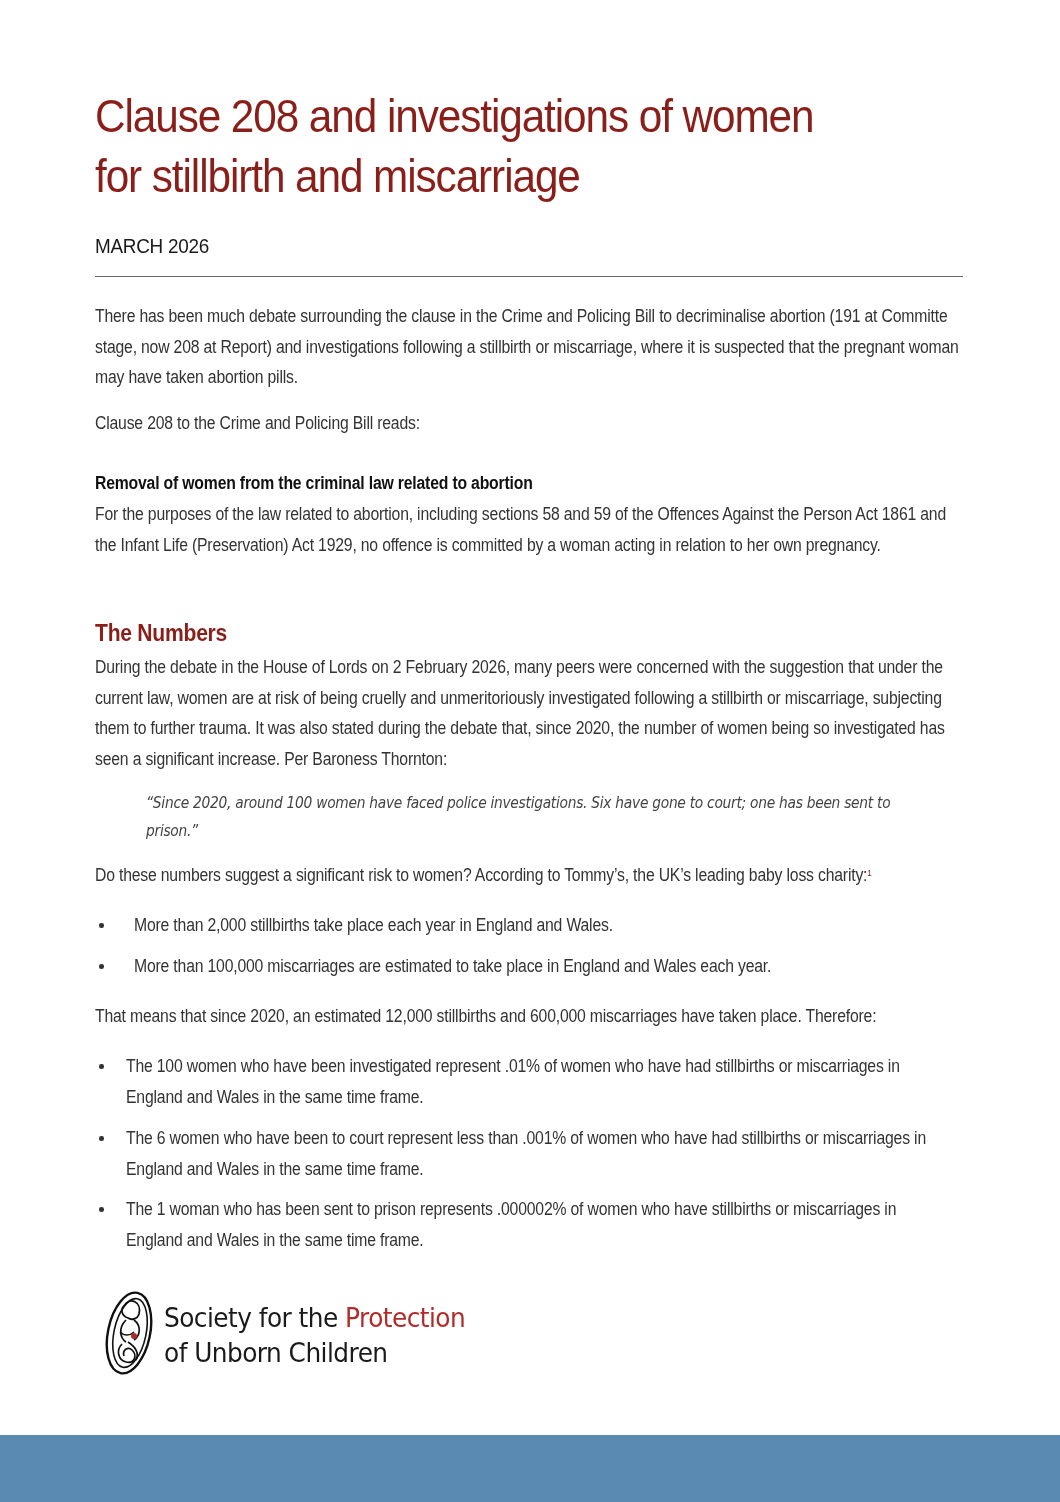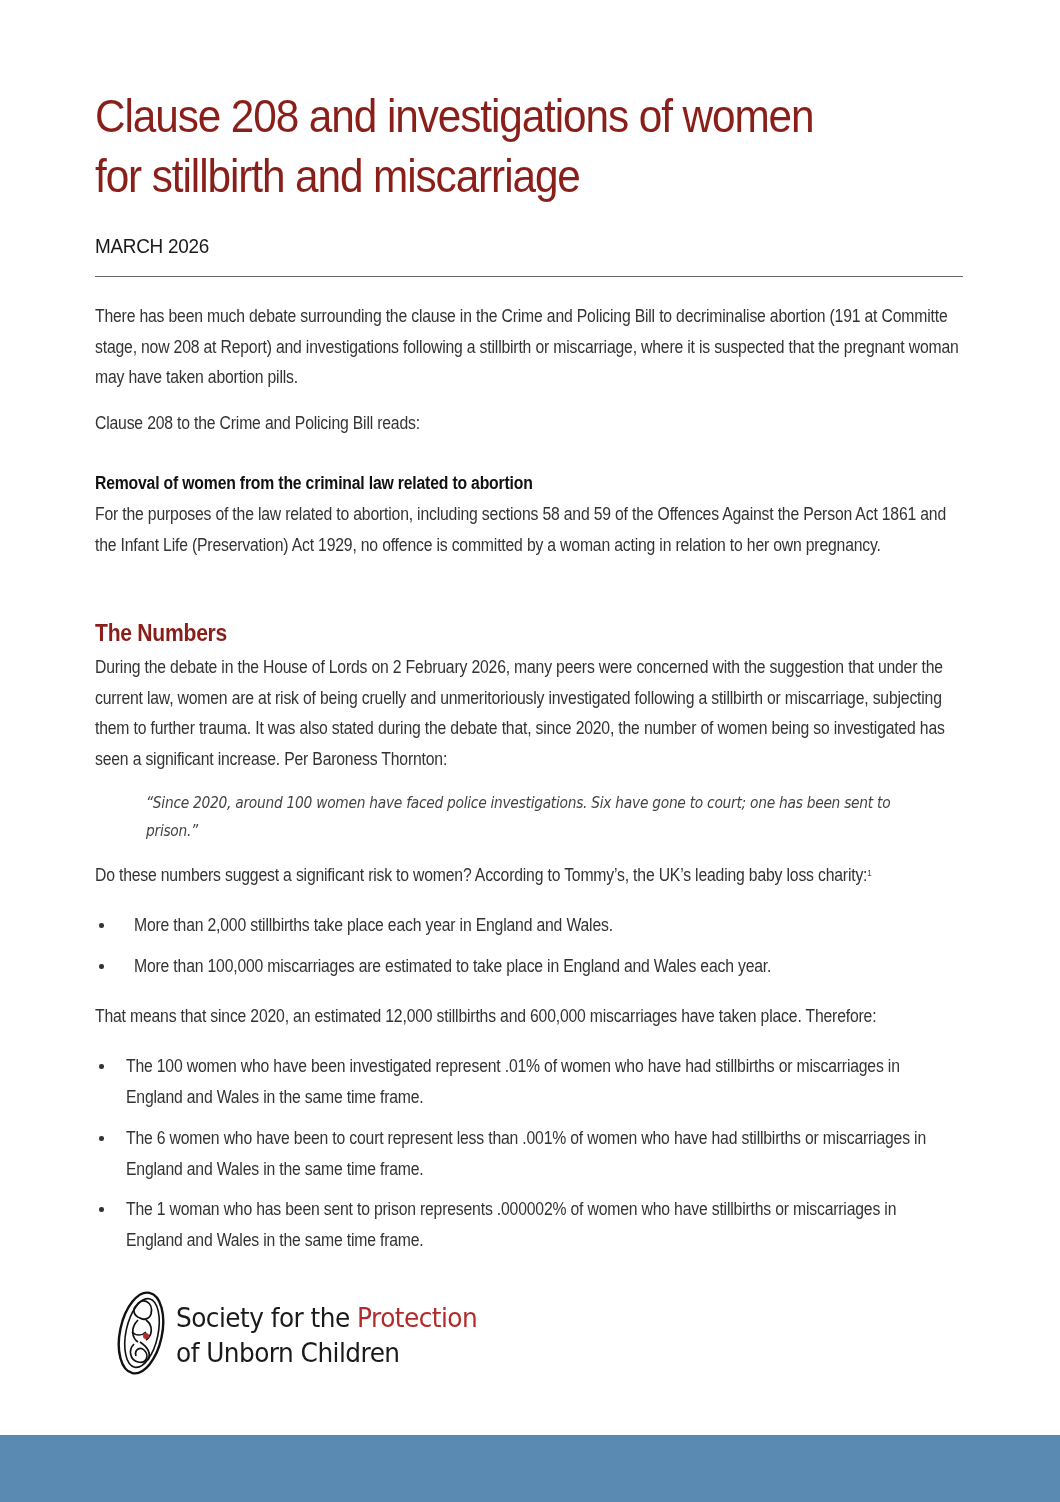--- a/index.html
+++ b/index.html
@@ -42,21 +42,21 @@
     .bullet-row { position: absolute; left: 0; width: 960px; }
     .bullet-dot {
       position: absolute; left: 4px; top: 13px; width: 4.5px; height: 4.5px;
       border-radius: 50%; background: #333333;
     }
     .bullet-text {
       position: absolute; left: 31px; top: 0; width: 910px;
       font-size: 17.5px; line-height: 30.5px; color: #333333;
       transform: scaleX(0.9); transform-origin: left top; letter-spacing: -0.2px;
     }
-    .logo { position: absolute; left: 116px; top: 1288px; width: 400px; height: 90px; }
+    .logo { position: absolute; left: 104px; top: 1288px; width: 400px; height: 90px; }
     .logo-text {
       position: absolute; left: 60px; top: 12px;
       font-family: "DejaVu Sans", sans-serif; font-size: 27px; line-height: 35px; color: #1a1a1a;
       font-weight: normal; letter-spacing: -0.6px; transform: scaleX(0.92); transform-origin: left top;
       white-space: nowrap;
     }
     .logo-accent { color: #b22a2a; }
     .footer-band { position: absolute; left: 0; top: 1435px; width: 1060px; height: 67px; background: #5a89b2; }
   </style>
 </head>

